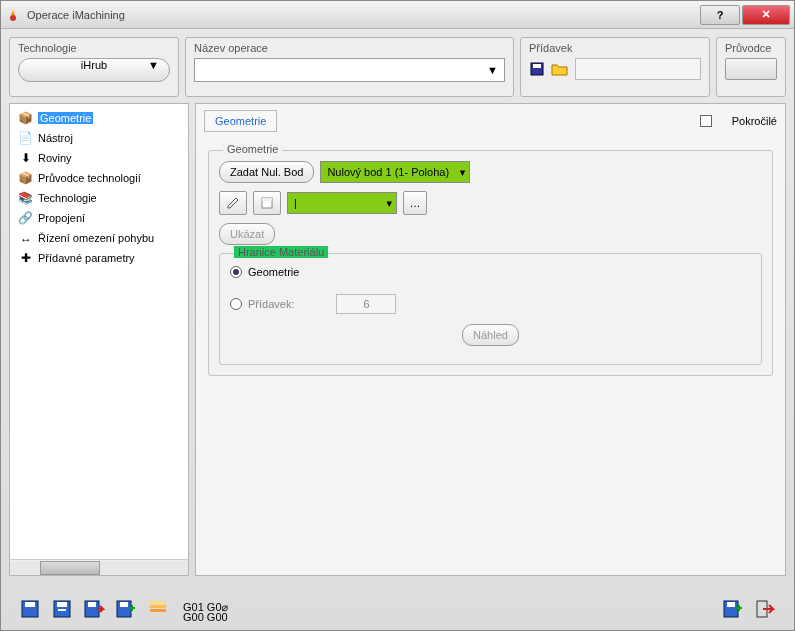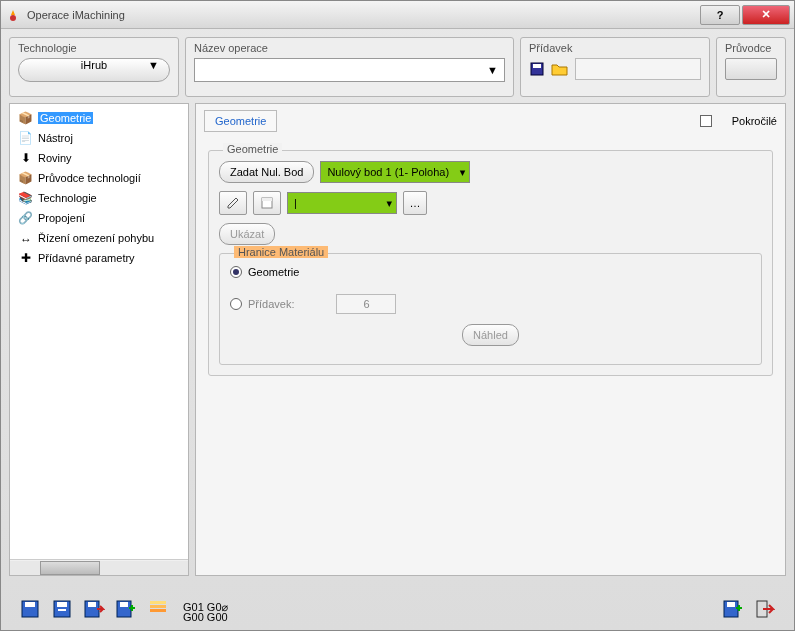--- a/index.html
+++ b/index.html
@@ -41,21 +41,21 @@
 .chkbox{width:12px;height:12px;border:1px solid #666;background:#fff}
 .form{padding:8px 12px}
 .fieldset{border:1px solid #c5c5c5;border-radius:3px;padding:10px;margin-top:4px;background:#f2f2f2}
 .legend{background:#f2f2f2;padding:0 4px;color:#555;position:relative;top:-18px;left:4px;width:fit-content}
 .row{display:flex;gap:6px;align-items:center;margin-bottom:8px}
 .btn{height:22px;border:1px solid #999;background:linear-gradient(#fdfdfd,#e4e4e4);border-radius:10px;padding:0 10px;display:flex;align-items:center;justify-content:center}
 .combo{height:22px;border:1px solid #888;background:#84cc16;display:flex;align-items:center;padding:0 6px;position:relative;flex:1}
 .combo .arrow{position:absolute;right:4px}
 .iconbtn{width:28px;height:24px;border:1px solid #999;background:linear-gradient(#fdfdfd,#e4e4e4);border-radius:2px;display:flex;align-items:center;justify-content:center}
 .innerbox{border:1px solid #c5c5c5;border-radius:3px;padding:10px;margin-top:6px}
-.innerlegend{position:relative;top:-18px;left:4px;background:#fdba74;padding:0 4px;width:fit-content;color:#555}
+.innerlegend{position:relative;top:-18px;left:4px;background:#22c55e;padding:0 4px;width:fit-content;color:#555}
 .radio{width:12px;height:12px;border:1px solid #666;border-radius:50%;background:#fff;display:flex;align-items:center;justify-content:center}
 .radio.on::after{content:"";width:6px;height:6px;background:#336;border-radius:50%}
 .numfield{width:60px;height:20px;border:1px solid #bbb;background:#f5f5f5;text-align:center;color:#888;line-height:18px}
 .footer{height:40px;display:flex;align-items:flex-end;padding:0 8px;gap:6px}
 .footicon{width:26px;height:26px;display:flex;align-items:center;justify-content:center;font-size:18px}
 .gcode{font-family:monospace;font-size:10px;margin-left:6px;line-height:10px}
 svg{display:block}
 </style>
 </head>
 <body>

